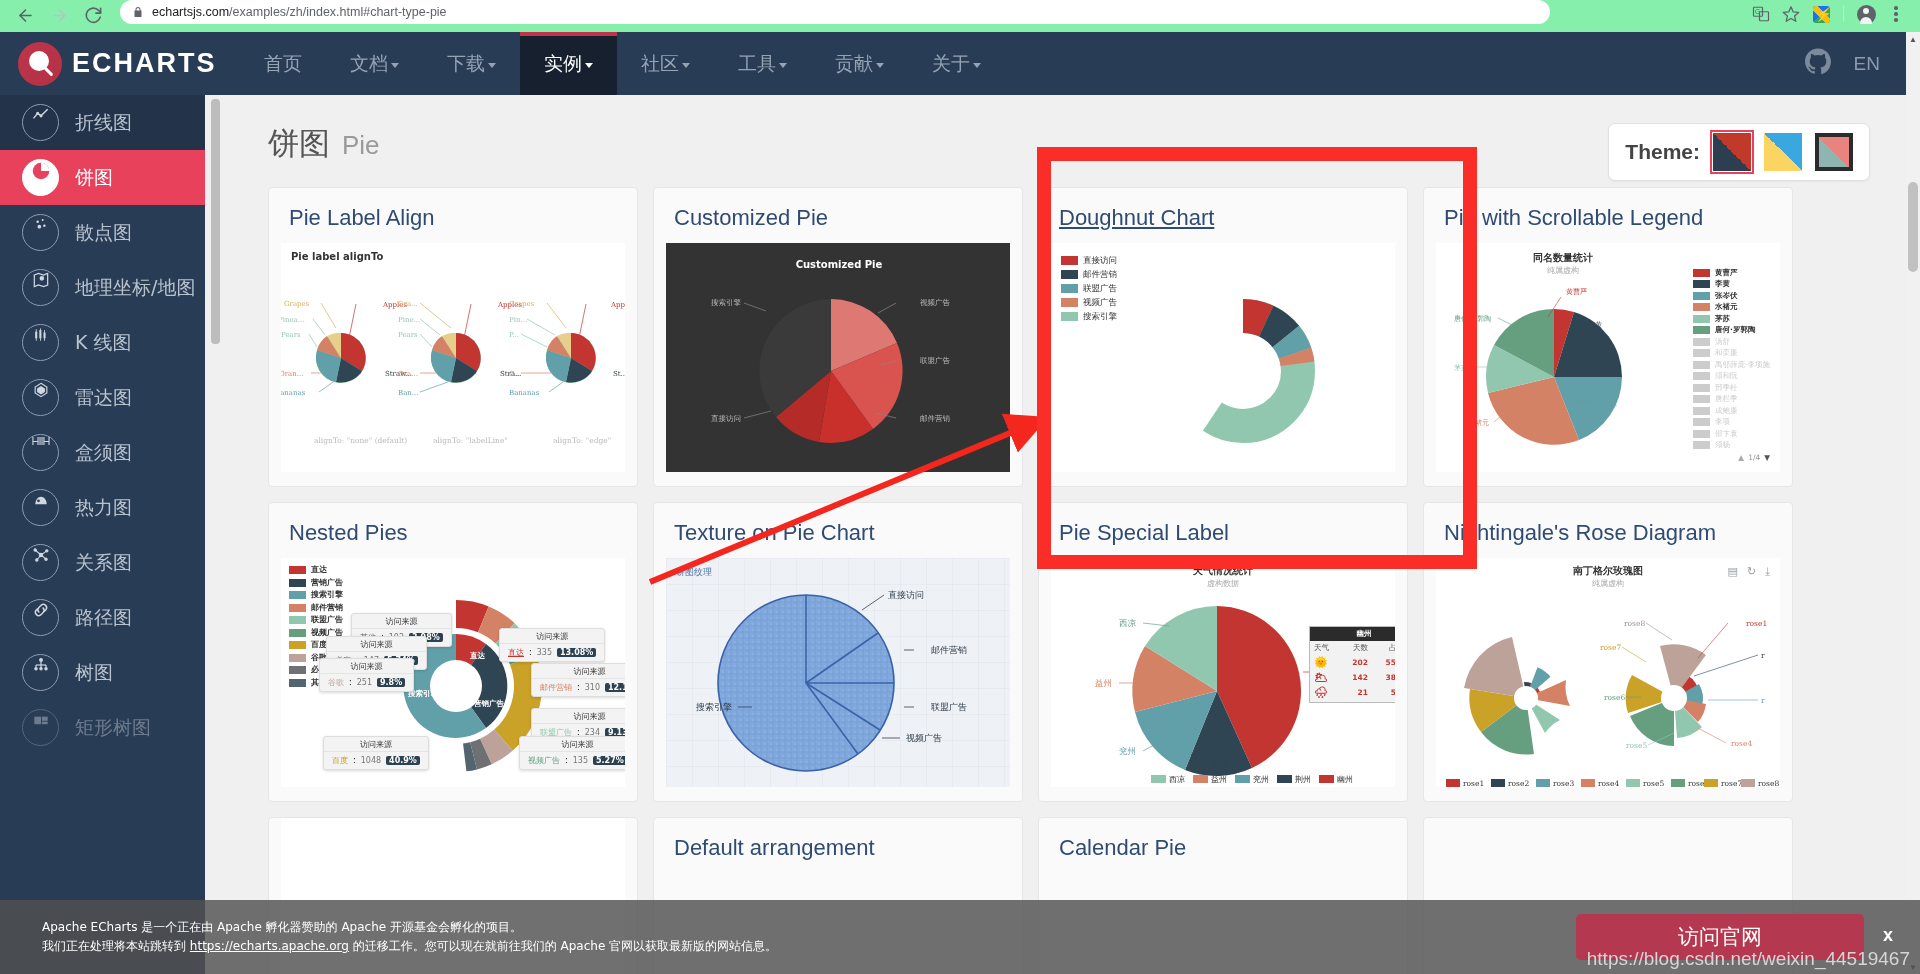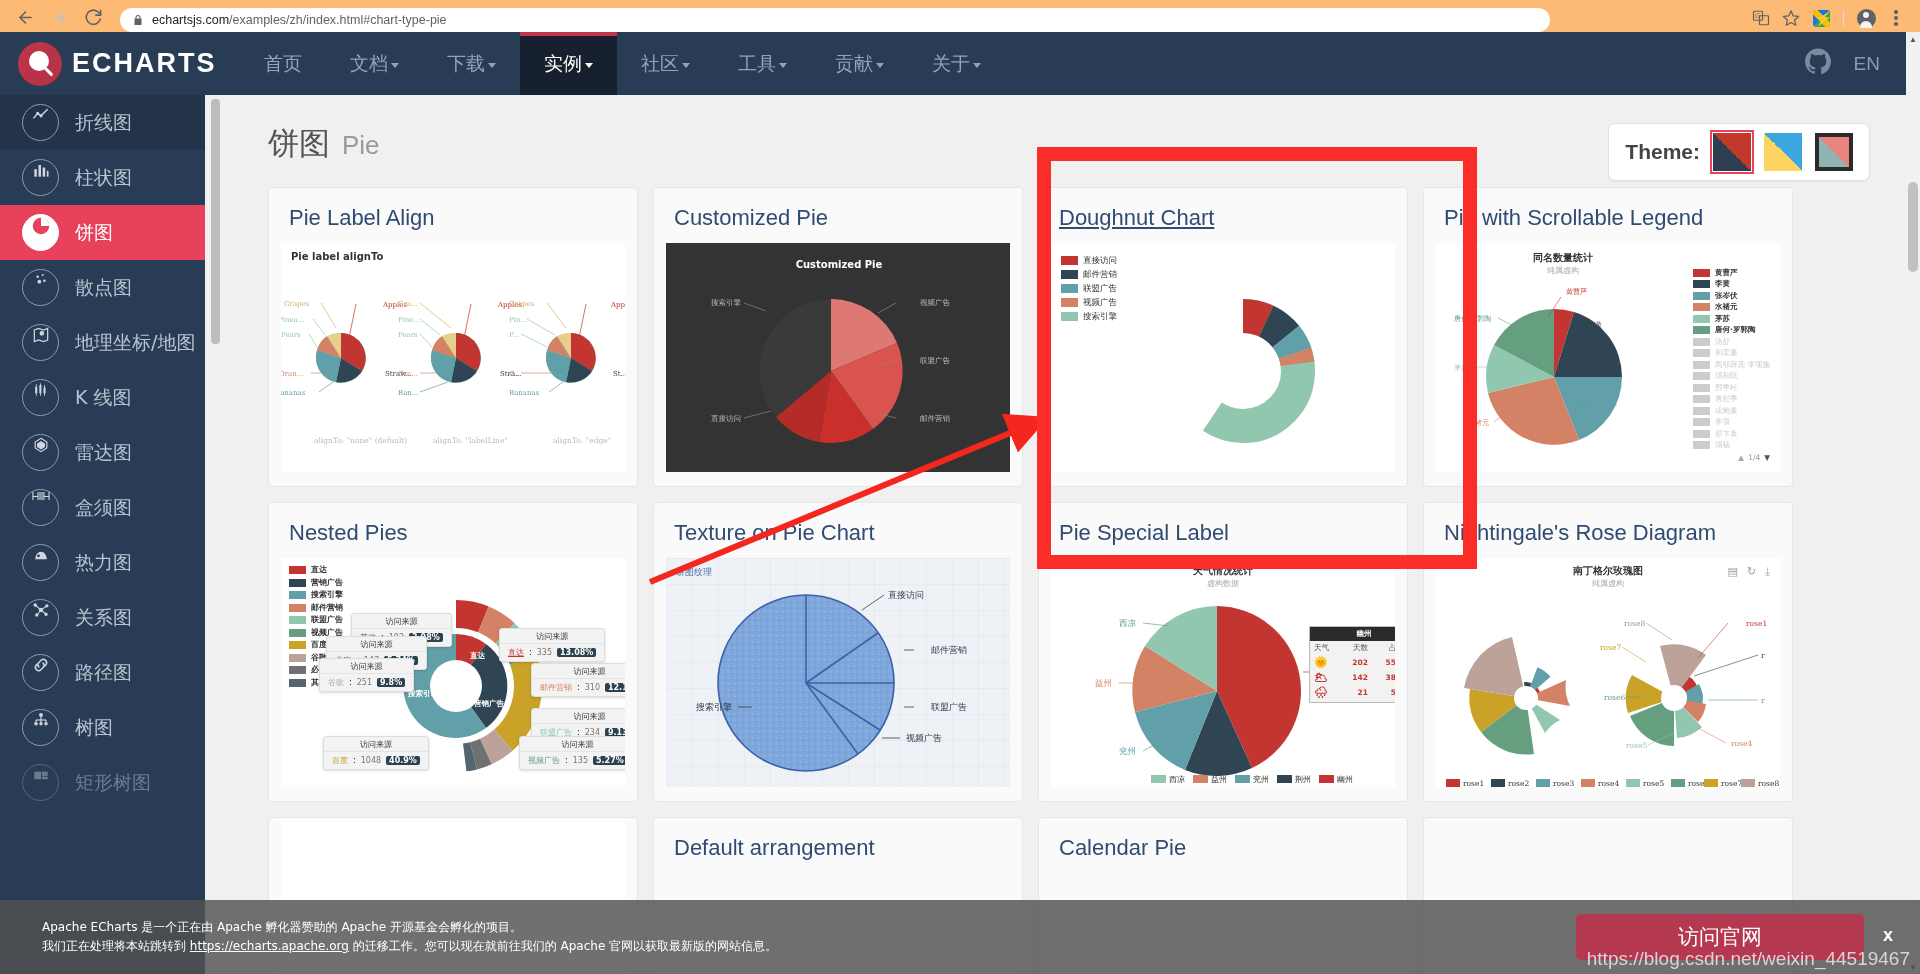--- a/index.html
+++ b/index.html
@@ -5,21 +5,21 @@
   * { box-sizing: border-box; margin: 0; padding: 0; }
   html, body { width: 1920px; height: 974px; overflow: hidden; }
   body {
     font-family: "Liberation Sans", "DejaVu Sans", sans-serif;
     background: #f0f0f0;
     -webkit-font-smoothing: antialiased;
   }
 
   
   .browser-bar {
-    height: 32px; background: #fdba74; display: flex; align-items: flex-end;
+    height: 32px; background: #86efac; display: flex; align-items: flex-start;
     padding: 0 10px; gap: 4px; position: relative;
   }
   .nav-btn {
     width: 30px; height: 30px; display: flex; align-items: center; justify-content: center;
     color: #5f6368; flex: none;
   }
   .nav-btn.disabled { color: #bdc1c6; }
   .omnibox {
     flex: 1; height: 24px; background: #fff; border-radius: 13px; margin-left: 8px;
     display: flex; align-items: center; padding: 0 12px; gap: 8px; max-width: 1430px;
@@ -318,31 +318,20 @@
   <div class="sidebar">
     <div class="side-item">
       <span class="side-icon">
           <svg width="20" height="20" viewBox="0 0 24 24" fill="none" stroke="currentColor" stroke-width="1.7">
             <polyline points="3 16 8 10 12 13 20 5"></polyline>
             <circle cx="8" cy="10" r="1"></circle>
             <circle cx="12" cy="13" r="1"></circle>
           </svg>
         </span>
       <span>折线图</span>
-    </div>
-    <div class="side-item">
-      <span class="side-icon">
-          <svg width="20" height="20" viewBox="0 0 24 24" fill="currentColor">
-            <rect x="4" y="11" width="3" height="9"></rect>
-            <rect x="9" y="6" width="3" height="14"></rect>
-            <rect x="14" y="9" width="3" height="11"></rect>
-            <rect x="19" y="13" width="2" height="7"></rect>
-          </svg>
-        </span>
-      <span>柱状图</span>
     </div>
     <div class="side-item active">
       <span class="side-icon">
           <svg width="22" height="22" viewBox="0 0 24 24">
             <circle cx="12" cy="12" r="9" fill="currentColor"></circle>
             <path d="M12 12 L12 3 A9 9 0 0 1 21 12 Z" fill="#fff"></path>
           </svg>
         </span>
       <span>饼图</span>
     </div>

